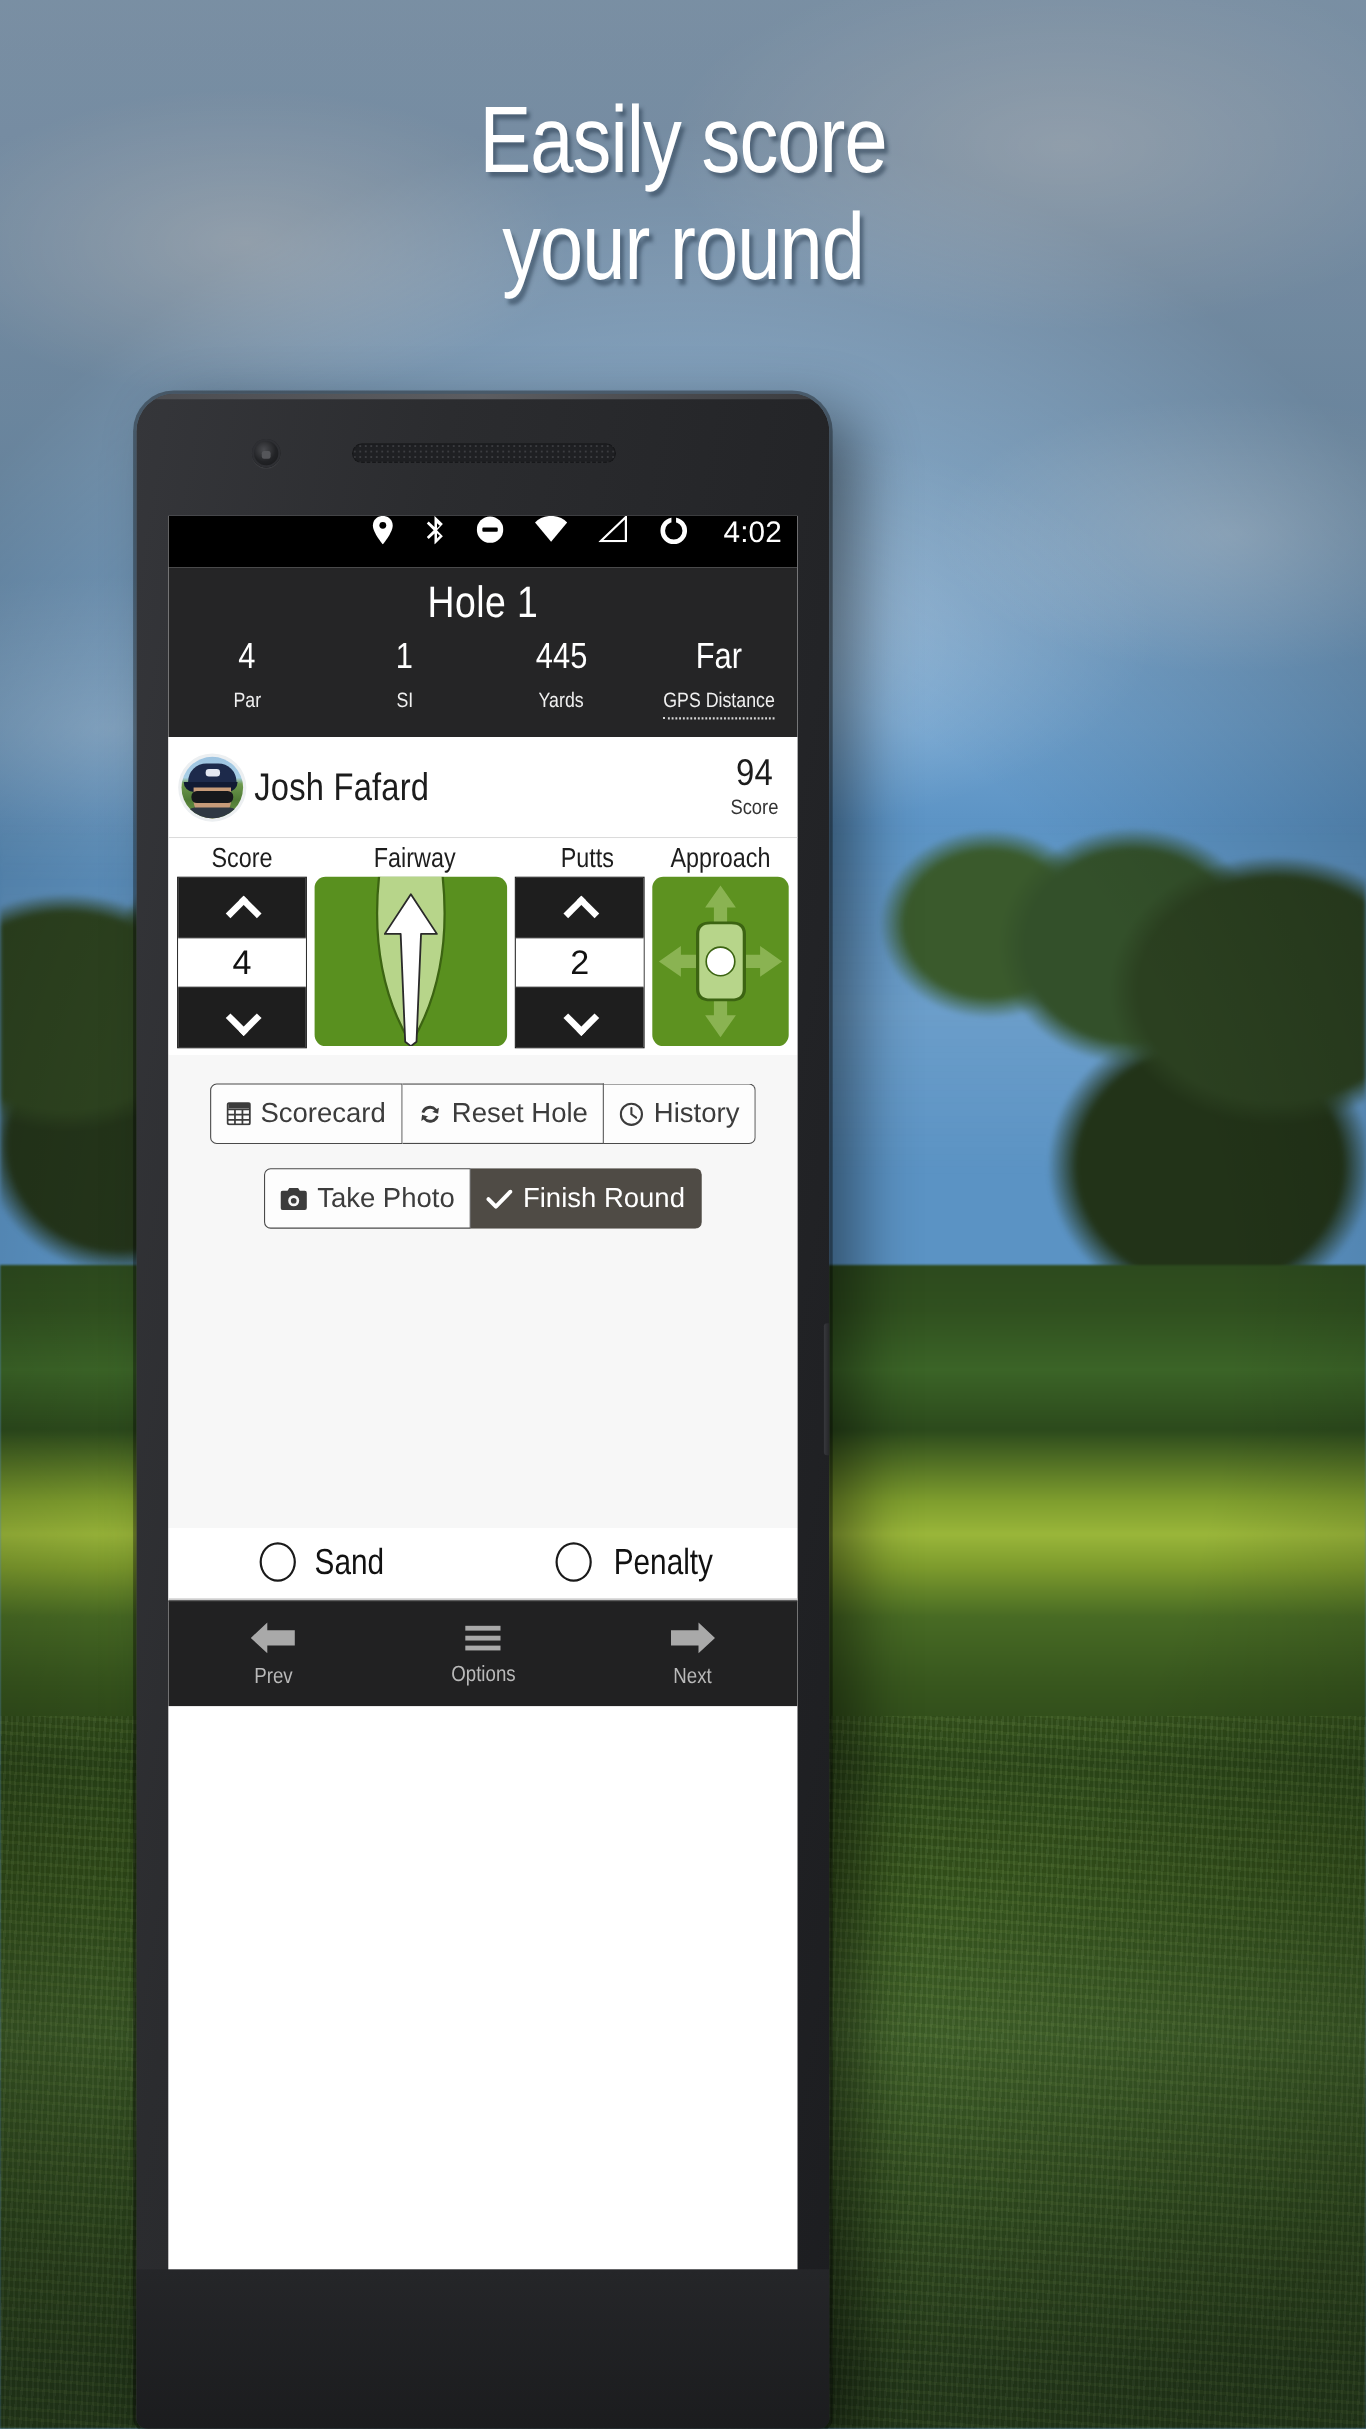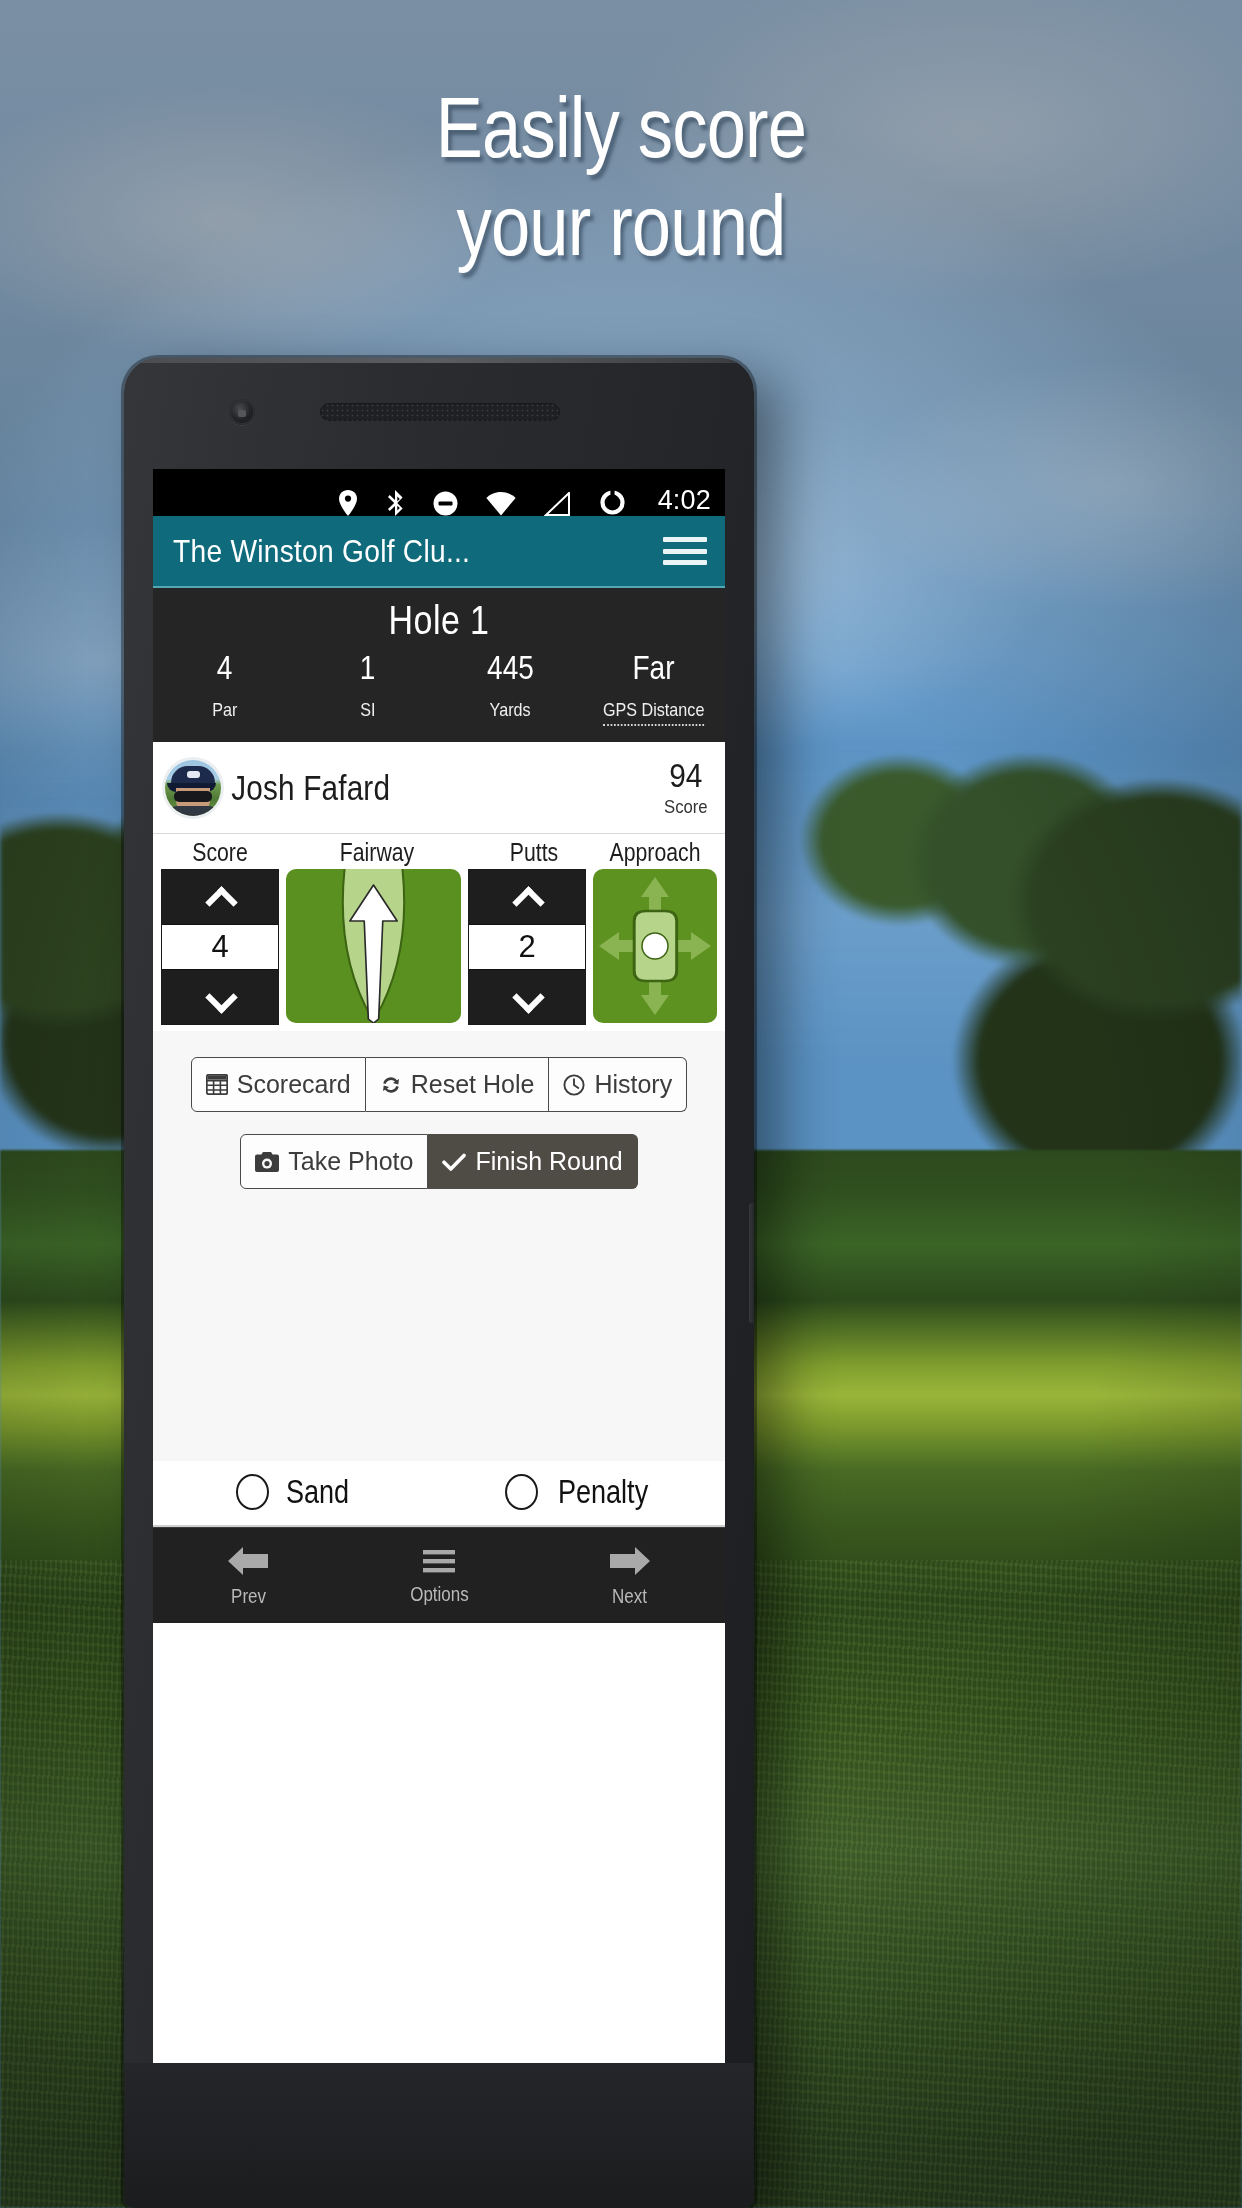--- a/index.html
+++ b/index.html
@@ -179,21 +179,21 @@
     background: #ffffff;
     overflow: hidden;
     font-family: "Liberation Sans", sans-serif;
   }
 
   
   #status-bar {
     height: 47px;
     background: #000000;
     display: flex;
-    align-items: flex-end;
+    align-items: flex-start;
     justify-content: flex-end;
     padding-right: 14px;
     gap: 28px;
     color: #ffffff;
   }
   #status-bar .sb-icon { display: block; }
   #status-clock {
     font-size: 27px;
     color: #fff;
     letter-spacing: .2px;
@@ -538,28 +538,20 @@
       <svg class="sb-icon" width="27" height="24" viewBox="0 0 27 24">
         <path d="M25 1v22H2L25 1z" fill="none" stroke="#fff" stroke-width="2"></path>
       </svg>
       <svg class="sb-icon" width="27" height="27" viewBox="0 0 27 27">
         <path d="M13.5 1.4a12.1 12.1 0 1 0 0 24.2 12.1 12.1 0 0 0 0-24.2zm0 4.2a7.9 7.9 0 1 1 0 15.8 7.9 7.9 0 0 1 0-15.8z" fill="#fff"></path>
         <rect x="11.4" y="0" width="4.2" height="7" fill="#000"></rect>
       </svg>
       <span id="status-clock">4:02</span>
     </div>
 
-    <div id="app-bar">
-      <div id="app-title">The Winston Golf Clu...</div>
-      <div id="menu-button">
-        <span></span>
-          <span></span>
-          <span></span>
-      </div>
-    </div>
 
     <div id="hole-panel">
       <div id="hole-title">Hole 1</div>
       <div id="hole-stats">
         <div class="hole-stat">
           <span class="hs-value">4</span>
           <span class="hs-label">Par</span>
         </div>
         <div class="hole-stat">
           <span class="hs-value">1</span>

